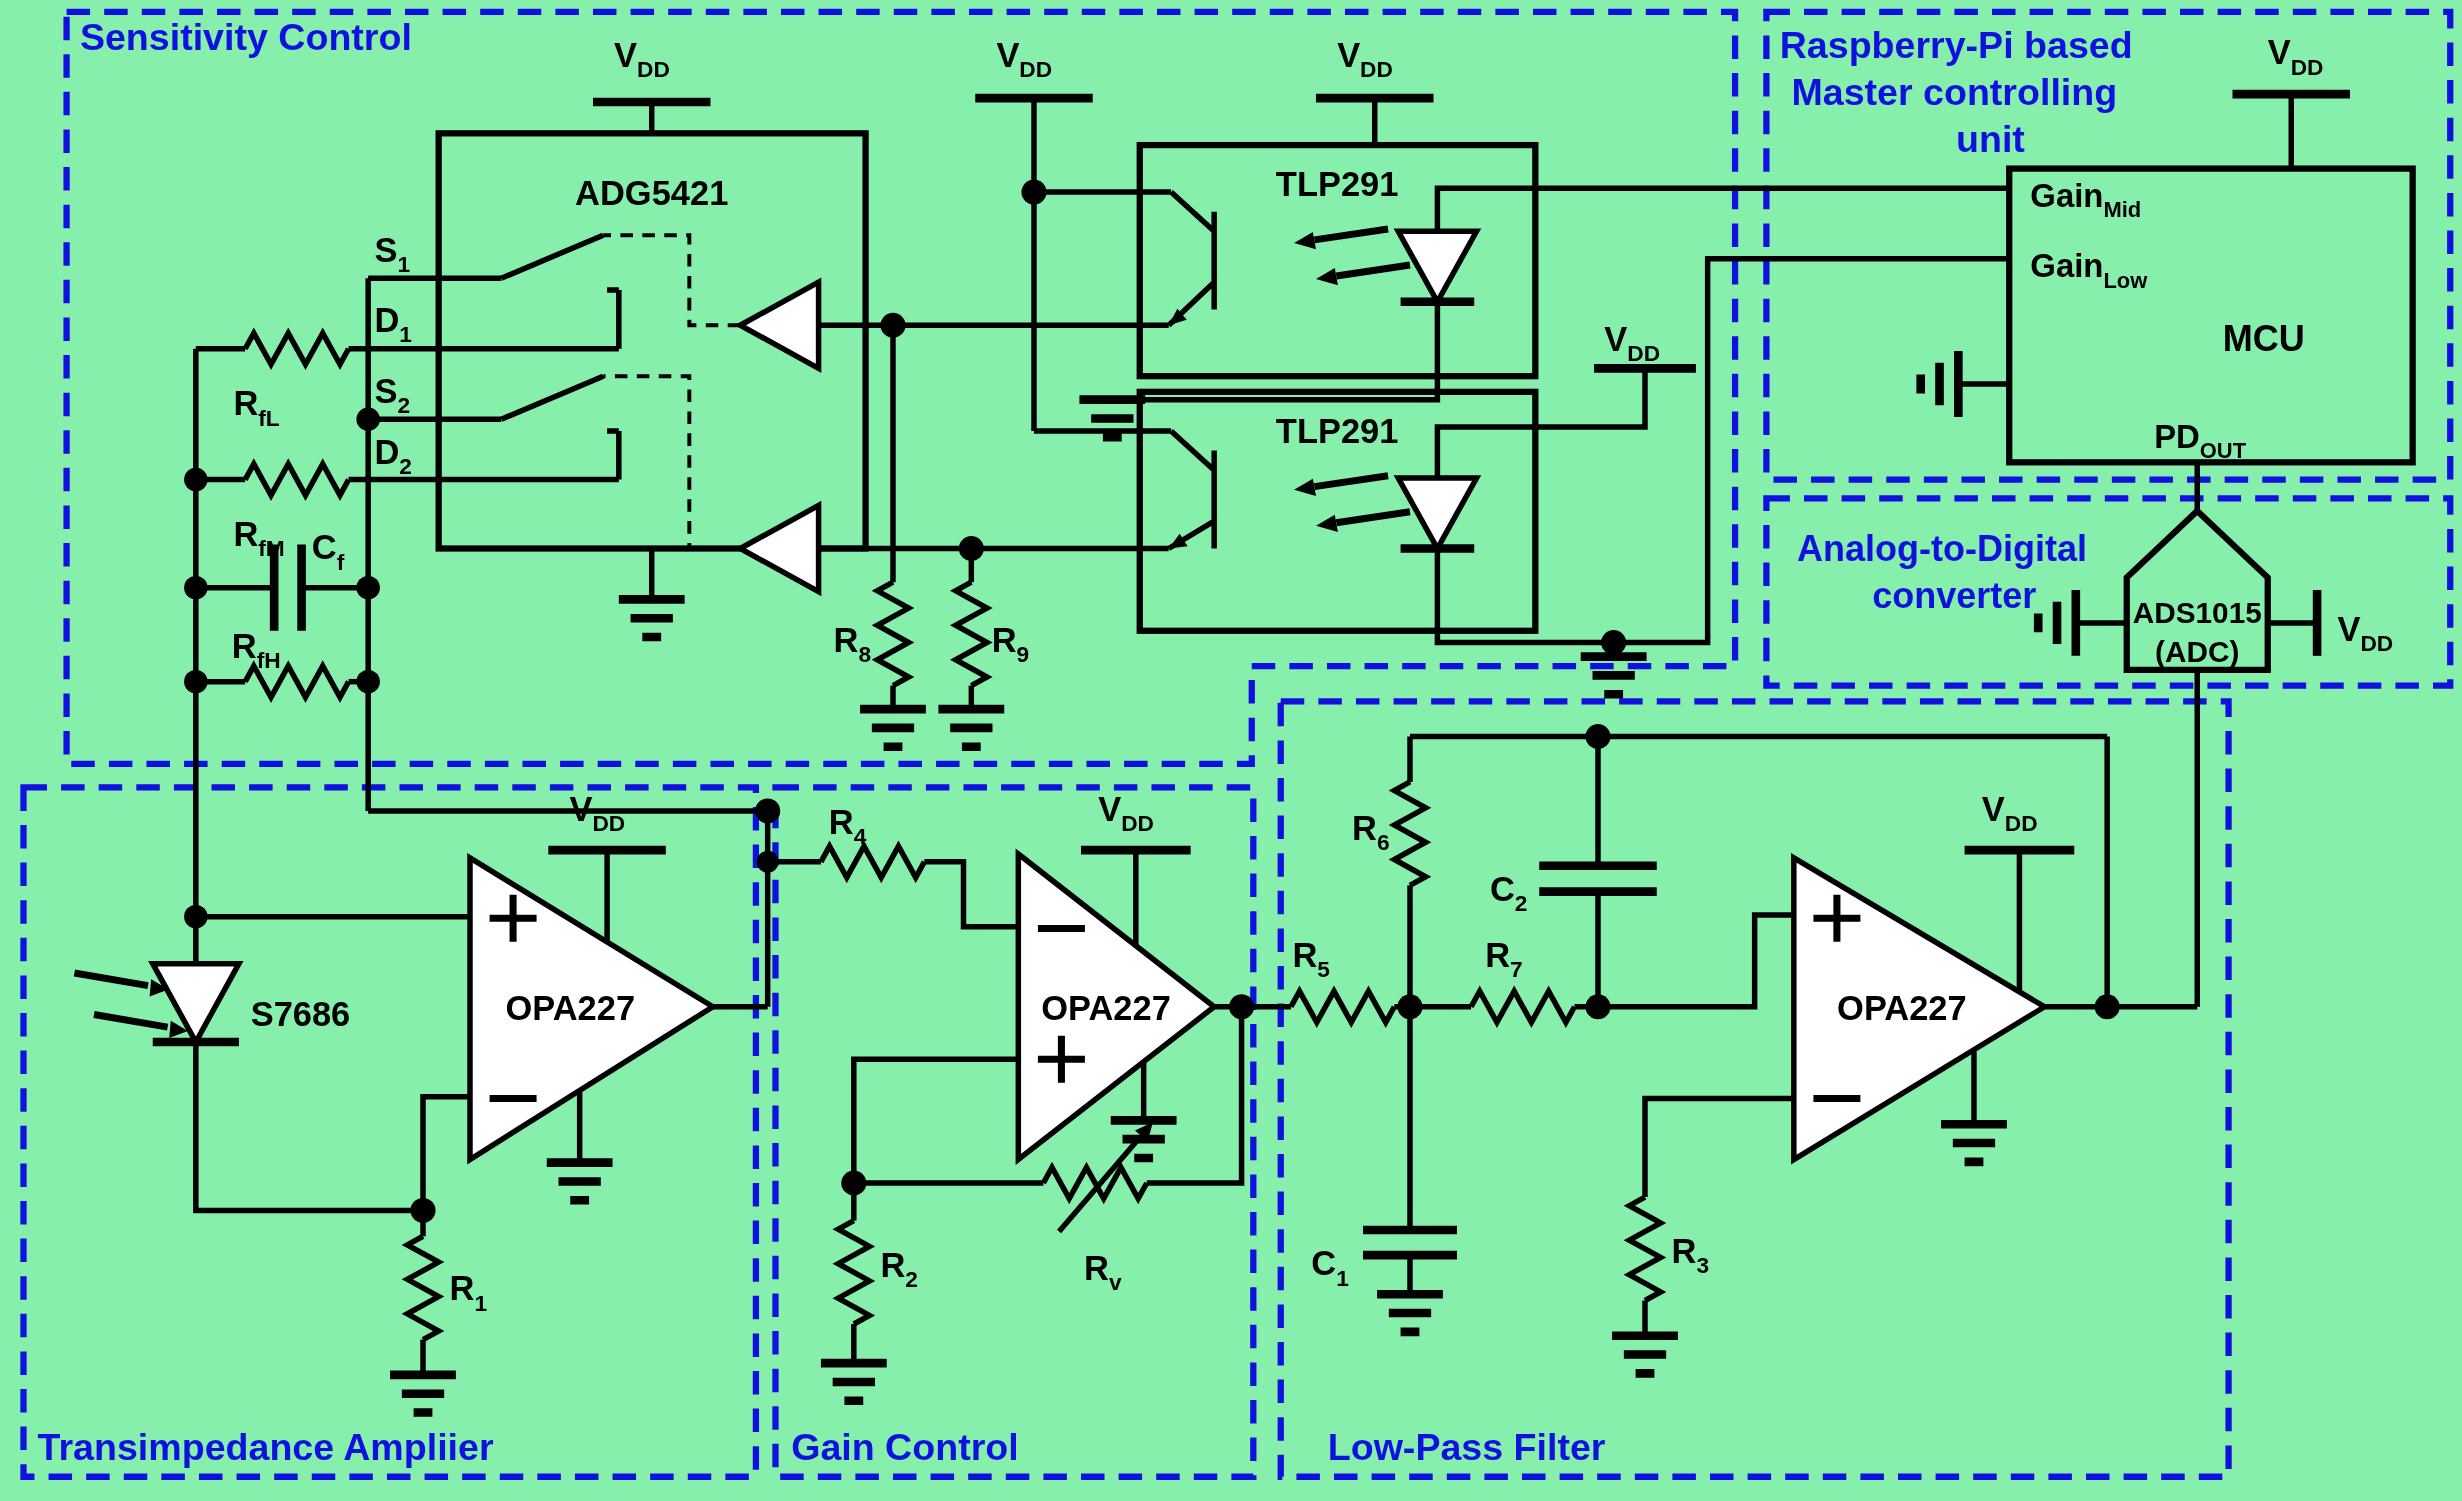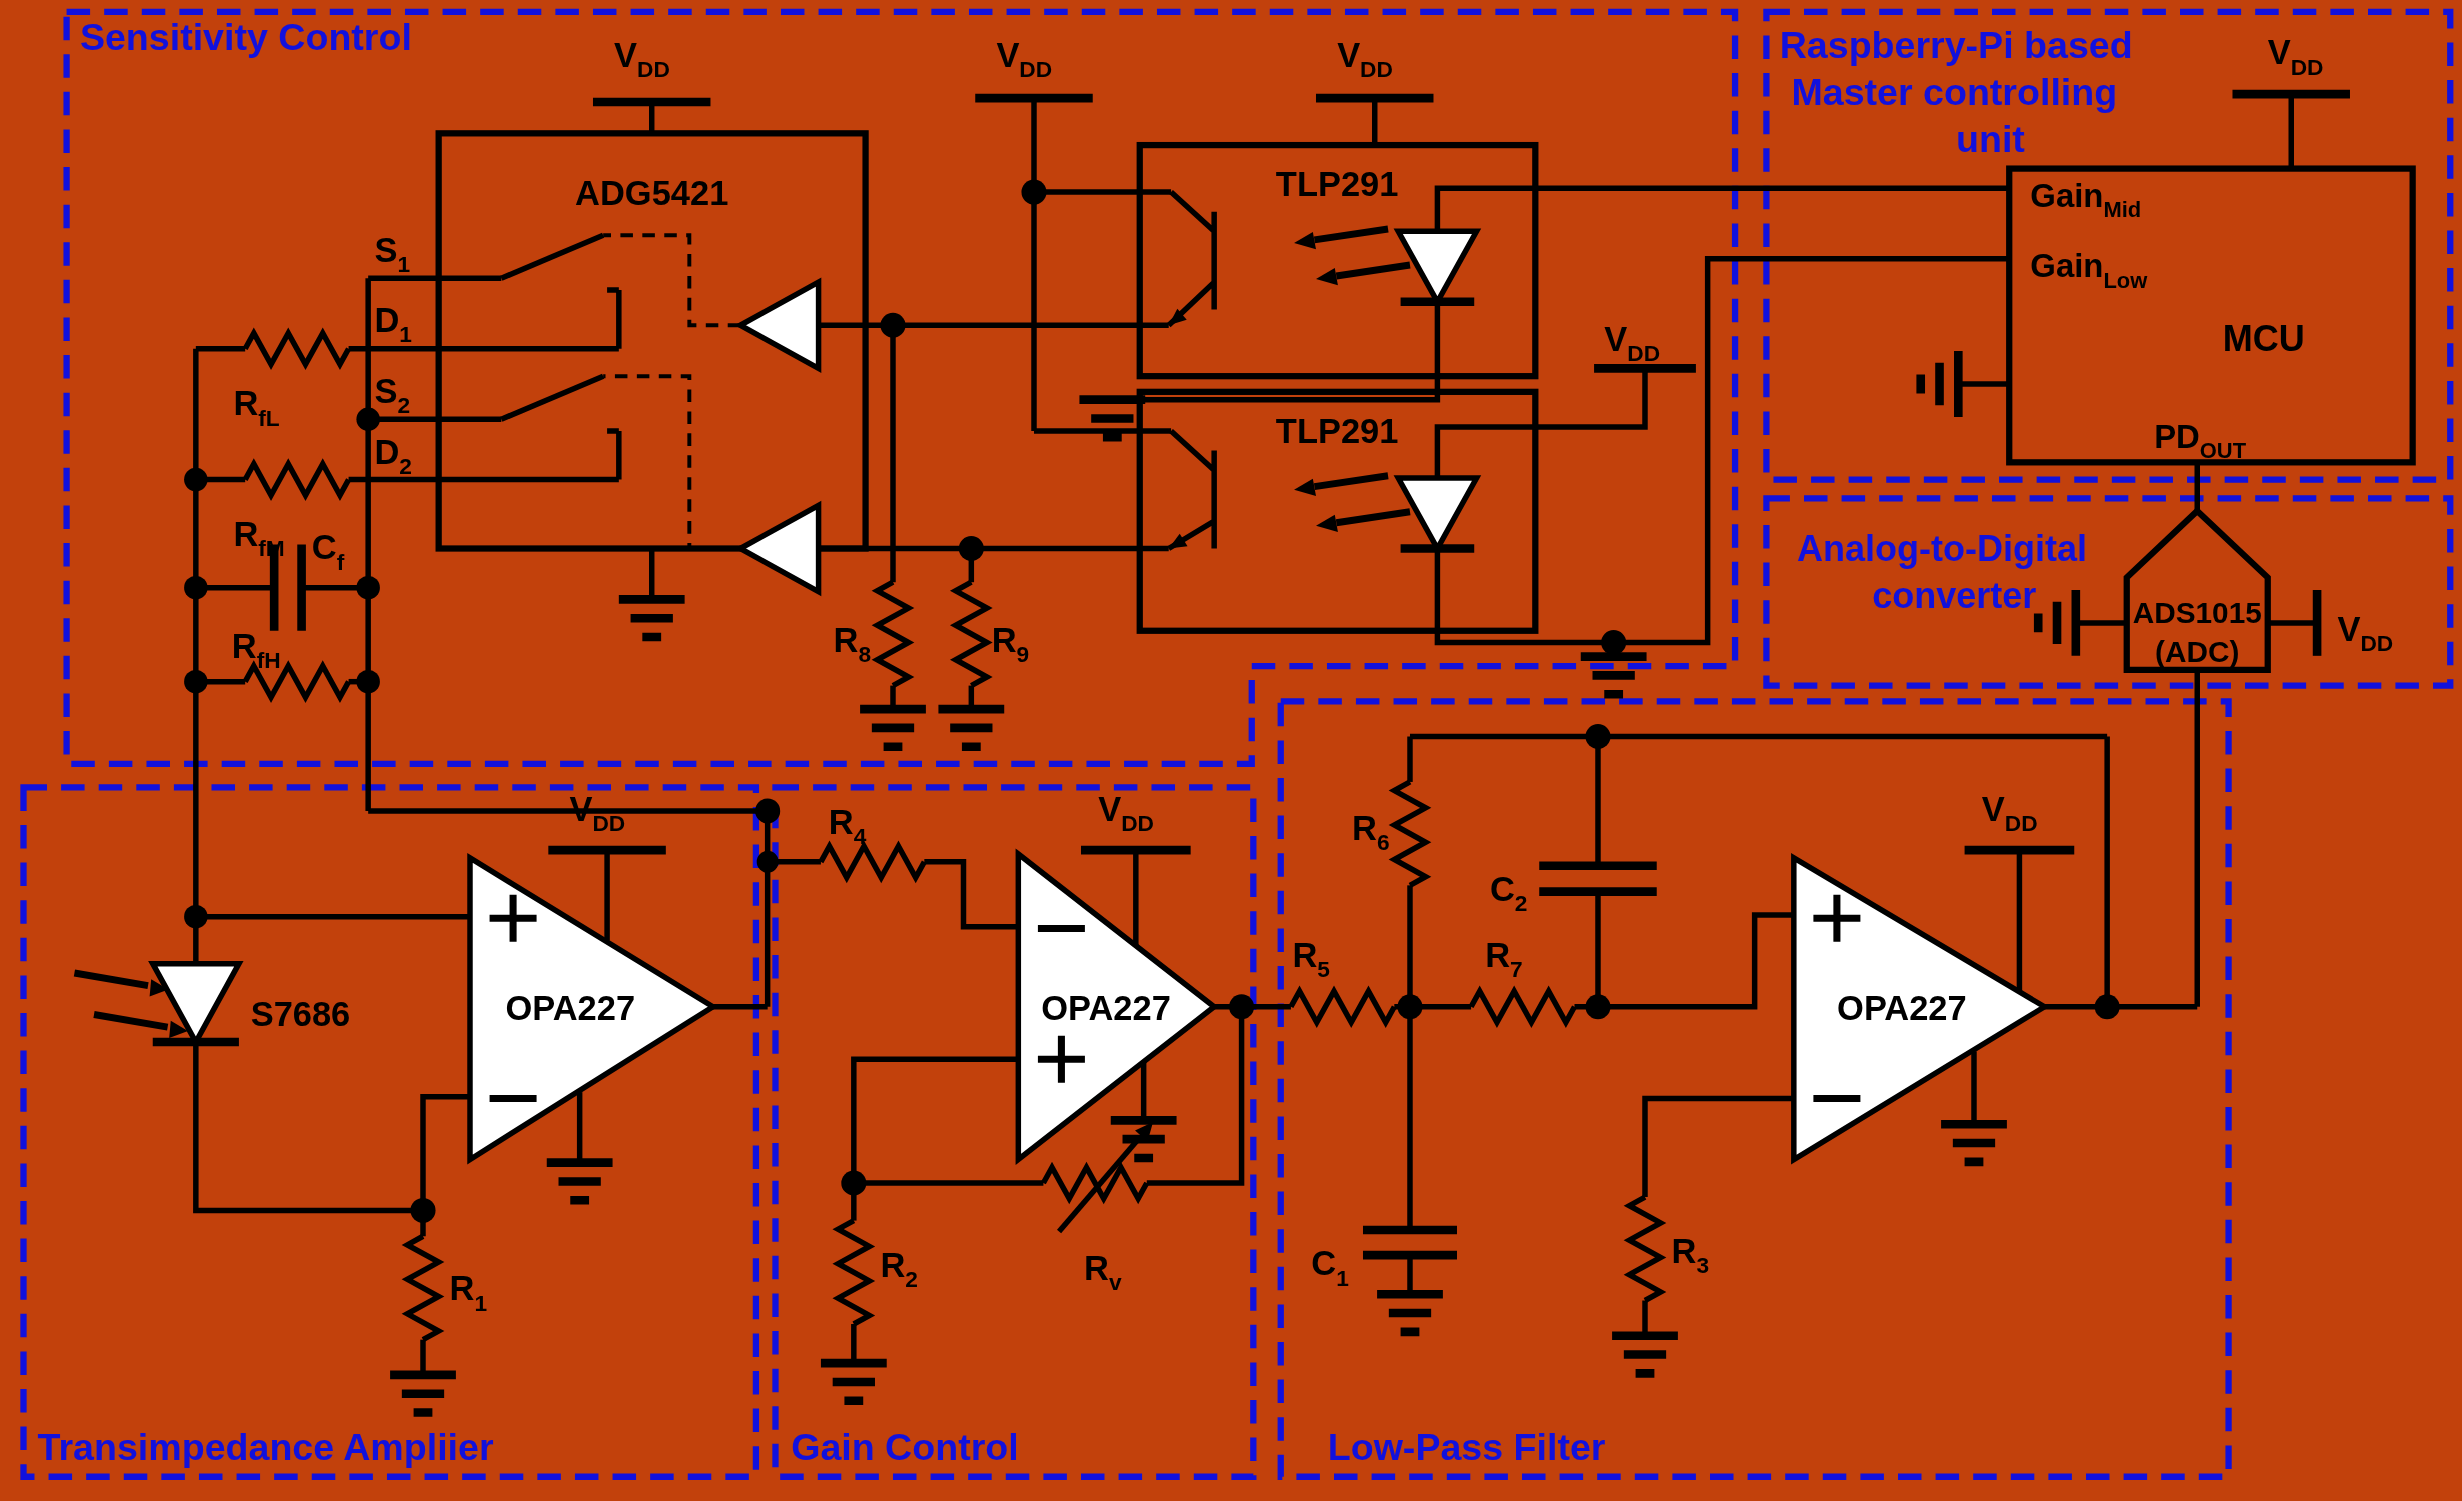--- a/index.html
+++ b/index.html
@@ -1,16 +1,16 @@
 <!DOCTYPE html>
 <html style="font-size:12.5px"><head>
 <meta charset="utf-8">
 <style>
   html,body{margin:0;padding:0;background:#fff;}
-  #stage{position:relative;width:2462px;height:1502px;background:#c2410c;overflow:hidden;}
+  #stage{position:relative;width:2462px;height:1502px;background:#86efac;overflow:hidden;}
   svg{position:absolute;left:0;top:0;}
   .wire{stroke:#000;stroke-width:7;fill:none;}
   .thick{stroke:#000;stroke-width:11;fill:none;}
   .blk{stroke:#000;stroke-width:8;fill:none;}
   .dot{fill:#000;stroke:none;}
   .dash{stroke:#000;stroke-width:5;fill:none;stroke-dasharray:16 12;}
   .bluebox{stroke:#1111dd;stroke-width:8;fill:none;stroke-dasharray:30 18;}
   .tri{stroke:#000;stroke-width:7;fill:#fff;}
   .sym{stroke:#000;stroke-width:9;fill:none;}
   .arrowfill{fill:#000;stroke:none;}

